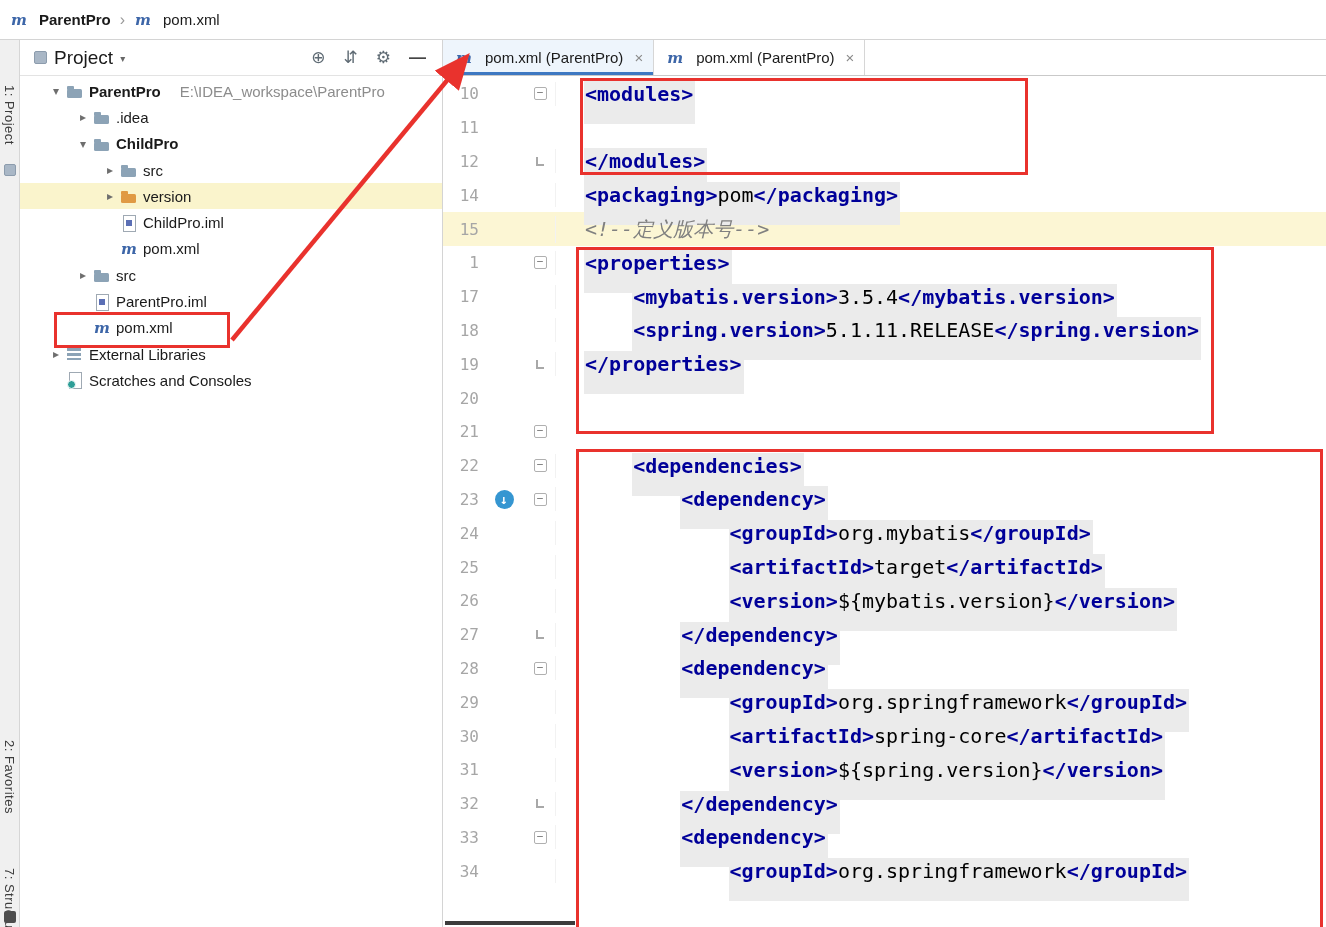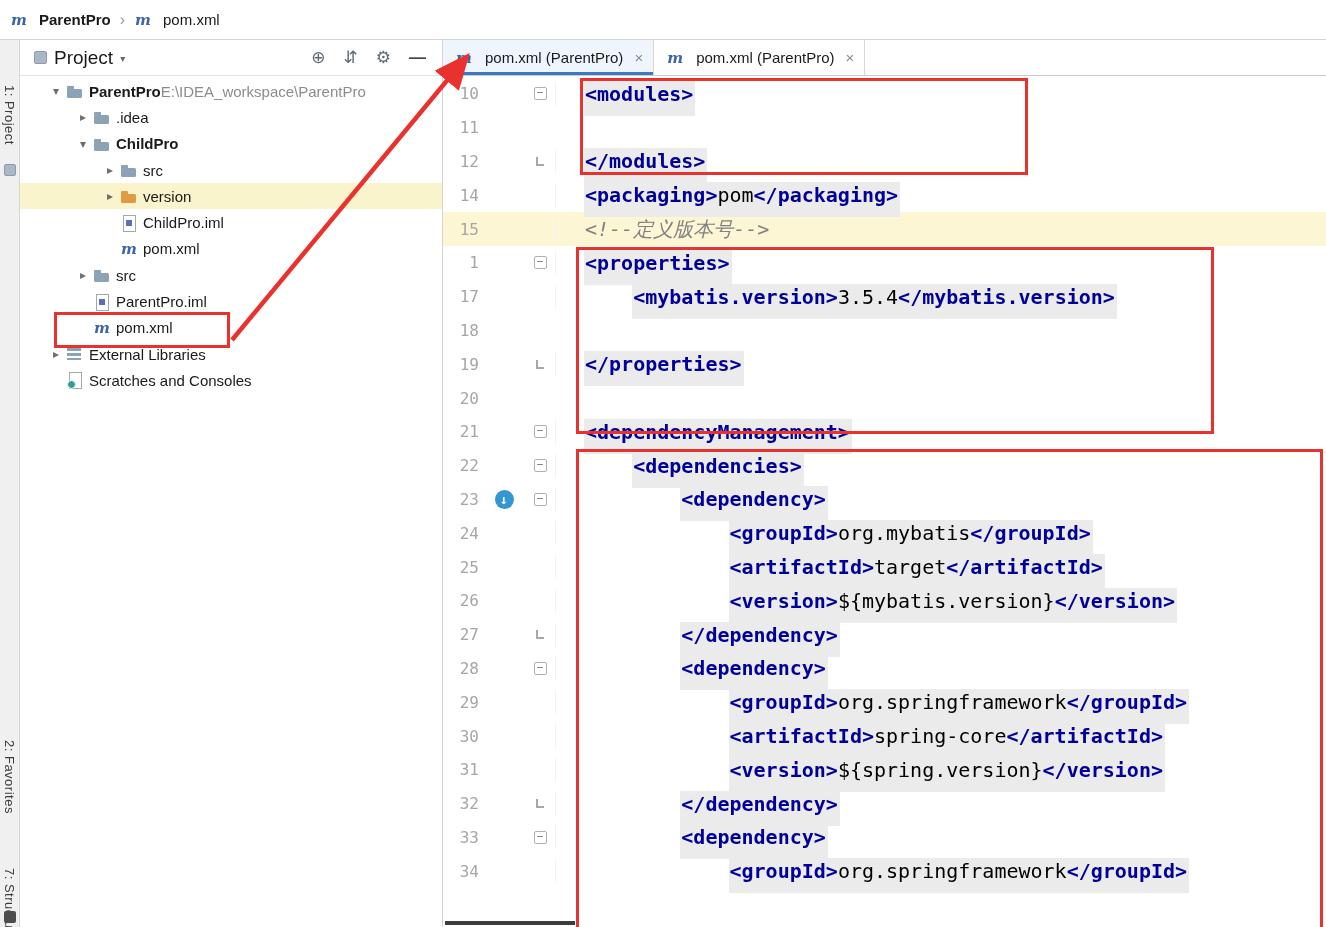--- a/index.html
+++ b/index.html
@@ -32,21 +32,21 @@
   .dd-arrow { font-size:10px; color:#666; margin-top:2px; }
   .header-actions { margin-left:auto; display:flex; align-items:center; gap:18px; padding-right:8px; }
   .hicon { font-size:17px; color:#5f6b74; line-height:1; }
   .hicon.minim { font-weight:bold; color:#444; }
 
   #tree { padding-top:2px; }
   .tree-row { height:26.3px; display:flex; align-items:center; font-size:15px; color:#1a1a1a; white-space:nowrap; }
   .tree-row.hl { background:var(--tree-highlight); }
   .chev { width:20px; flex:none; color:#6e6e6e; font-size:12px; text-align:center; }
   .tlabel.b { font-weight:bold; }
-  .thint { color:#8c8c8c; margin-left:0; }
+  .thint { color:#8c8c8c; margin-left:19px; }
 
   .ticon { width:18px; height:16px; flex:none; margin-right:5px; position:relative; display:inline-flex;
     align-items:center; justify-content:center; }
   .ticon.maven { font-family:"DejaVu Serif", serif; font-style:italic; font-weight:bold; font-size:15px; color:#3D66A8; line-height:16px; }
   .ticon.folder::before { content:""; position:absolute; left:1px; top:6px; width:15px; height:9px; border-radius:1.5px; background:#8CA3B6; }
   .ticon.folder::after  { content:""; position:absolute; left:1px; top:3px; width:7px; height:4px; border-radius:1px; background:#8CA3B6; }
   .ticon.folder-excluded::before { content:""; position:absolute; left:1px; top:6px; width:15px; height:9px; border-radius:1.5px; background:#E09A44; }
   .ticon.folder-excluded::after  { content:""; position:absolute; left:1px; top:3px; width:7px; height:4px; border-radius:1px; background:#E09A44; }
   .ticon.iml::before, .ticon.scratches::before { content:""; position:absolute; left:3px; top:0; width:11px; height:15px; background:#fff; border:1px solid #9FA9B3; }
   .ticon.iml::after { content:""; position:absolute; left:6px; top:5px; width:6px; height:6px; background:#5B6FB5; }
@@ -67,21 +67,21 @@
   .cline.caret { background:var(--caret-line); }
   .ln { width:40px; flex:none; text-align:right; color:#A6A6A6; font-size:16px; padding-right:4px; }
   .gslot { width:42px; flex:none; display:flex; justify-content:center; }
   .gicon { width:19px; height:19px; border-radius:50%; background:#3596D1; color:#fff; font-size:13px; font-weight:bold;
     display:flex; align-items:center; justify-content:center; }
   .fslot { width:30px; flex:none; display:flex; justify-content:center; align-items:center; }
   .fold-open { width:13px; height:13px; border:1px solid #B0B0B0; border-radius:2px; background:#fff; color:#7c7c7c;
     font-size:11px; line-height:10px; text-align:center; }
   .fold-close { width:8px; height:9px; border-left:2px solid #A8A8A8; border-bottom:2px solid #A8A8A8; }
   .codecell { flex:1; padding-left:28px; font-size:20px; color:#000; border-left:1px solid #F2F2F2; }
-  .chunk { background:var(--chunk-bg); padding:1px 2px 10px 1px;margin-top:30px; }
+  .chunk { background:var(--chunk-bg); padding:1px 2px 18px 1px;margin-top:30px; }
   .caret .chunk { background:transparent; }
   .tok-tag { color:var(--tag); font-weight:bold; }
   .tok-text { color:#000; }
   .tok-comment { color:var(--comment); font-style:italic; }
 
   #hscroll { position:absolute; left:445px; top:921px; width:130px; height:4px; background:#3C3C3C; z-index:30; }
 
   
   .abox { position:absolute; border:3px solid var(--annotation); z-index:40; pointer-events:none; background:transparent; }
   #abox-modules { left:580px; top:78px;  width:448px; height:97px; }
@@ -205,24 +205,24 @@
 
   <div id="editor">
     <div id="code-lines">
         <div class="cline"><span class="ln">10</span><span class="gslot"></span><span class="fslot"><span class="fold-open">−</span></span><span class="codecell"><span class="chunk"><span class="tok-tag">&lt;modules&gt;</span></span></span></div>
         <div class="cline"><span class="ln">11</span><span class="gslot"></span><span class="fslot"></span></div>
         <div class="cline"><span class="ln">12</span><span class="gslot"></span><span class="fslot"><span class="fold-close"></span></span><span class="codecell"><span class="chunk"><span class="tok-tag">&lt;/modules&gt;</span></span></span></div>
         <div class="cline"><span class="ln">14</span><span class="gslot"></span><span class="fslot"></span><span class="codecell"><span class="chunk"><span class="tok-tag">&lt;packaging&gt;</span><span class="tok-text">pom</span><span class="tok-tag">&lt;/packaging&gt;</span></span></span></div>
         <div class="cline caret"><span class="ln">15</span><span class="gslot"></span><span class="fslot"></span><span class="codecell"><span class="chunk"><span class="tok-comment">&lt;!--定义版本号--&gt;</span></span></span></div>
         <div class="cline"><span class="ln">1</span><span class="gslot"></span><span class="fslot"><span class="fold-open">−</span></span><span class="codecell"><span class="chunk"><span class="tok-tag">&lt;properties&gt;</span></span></span></div>
         <div class="cline"><span class="ln">17</span><span class="gslot"></span><span class="fslot"></span><span class="codecell">    <span class="chunk"><span class="tok-tag">&lt;mybatis.version&gt;</span><span class="tok-text">3.5.4</span><span class="tok-tag">&lt;/mybatis.version&gt;</span></span></span></div>
-        <div class="cline"><span class="ln">18</span><span class="gslot"></span><span class="fslot"></span></div>
+        <div class="cline"><span class="ln">18</span><span class="gslot"></span><span class="fslot"></span><span class="codecell">    <span class="chunk"><span class="tok-tag">&lt;spring.version&gt;</span><span class="tok-text">5.1.11.RELEASE</span><span class="tok-tag">&lt;/spring.version&gt;</span></span></span></div>
         <div class="cline"><span class="ln">19</span><span class="gslot"></span><span class="fslot"><span class="fold-close"></span></span><span class="codecell"><span class="chunk"><span class="tok-tag">&lt;/properties&gt;</span></span></span></div>
         <div class="cline"><span class="ln">20</span><span class="gslot"></span><span class="fslot"></span><span class="codecell"></span></div>
-        <div class="cline"><span class="ln">21</span><span class="gslot"></span><span class="fslot"><span class="fold-open">−</span></span><span class="codecell"><span class="chunk"><span class="tok-tag">&lt;dependencyManagement&gt;</span></span></span></div>
+        <div class="cline"><span class="ln">21</span><span class="gslot"></span><span class="fslot"><span class="fold-open">−</span></span></div>
         <div class="cline"><span class="ln">22</span><span class="gslot"></span><span class="fslot"><span class="fold-open">−</span></span><span class="codecell">    <span class="chunk"><span class="tok-tag">&lt;dependencies&gt;</span></span></span></div>
         <div class="cline"><span class="ln">23</span><span class="gslot"><span class="gicon">↓</span></span><span class="fslot"><span class="fold-open">−</span></span><span class="codecell">        <span class="chunk"><span class="tok-tag">&lt;dependency&gt;</span></span></span></div>
         <div class="cline"><span class="ln">24</span><span class="gslot"></span><span class="fslot"></span><span class="codecell">            <span class="chunk"><span class="tok-tag">&lt;groupId&gt;</span><span class="tok-text">org.mybatis</span><span class="tok-tag">&lt;/groupId&gt;</span></span></span></div>
         <div class="cline"><span class="ln">25</span><span class="gslot"></span><span class="fslot"></span><span class="codecell">            <span class="chunk"><span class="tok-tag">&lt;artifactId&gt;</span><span class="tok-text">target</span><span class="tok-tag">&lt;/artifactId&gt;</span></span></span></div>
         <div class="cline"><span class="ln">26</span><span class="gslot"></span><span class="fslot"></span><span class="codecell">            <span class="chunk"><span class="tok-tag">&lt;version&gt;</span><span class="tok-text">${mybatis.version}</span><span class="tok-tag">&lt;/version&gt;</span></span></span></div>
         <div class="cline"><span class="ln">27</span><span class="gslot"></span><span class="fslot"><span class="fold-close"></span></span><span class="codecell">        <span class="chunk"><span class="tok-tag">&lt;/dependency&gt;</span></span></span></div>
         <div class="cline"><span class="ln">28</span><span class="gslot"></span><span class="fslot"><span class="fold-open">−</span></span><span class="codecell">        <span class="chunk"><span class="tok-tag">&lt;dependency&gt;</span></span></span></div>
         <div class="cline"><span class="ln">29</span><span class="gslot"></span><span class="fslot"></span><span class="codecell">            <span class="chunk"><span class="tok-tag">&lt;groupId&gt;</span><span class="tok-text">org.springframework</span><span class="tok-tag">&lt;/groupId&gt;</span></span></span></div>
         <div class="cline"><span class="ln">30</span><span class="gslot"></span><span class="fslot"></span><span class="codecell">            <span class="chunk"><span class="tok-tag">&lt;artifactId&gt;</span><span class="tok-text">spring-core</span><span class="tok-tag">&lt;/artifactId&gt;</span></span></span></div>
         <div class="cline"><span class="ln">31</span><span class="gslot"></span><span class="fslot"></span><span class="codecell">            <span class="chunk"><span class="tok-tag">&lt;version&gt;</span><span class="tok-text">${spring.version}</span><span class="tok-tag">&lt;/version&gt;</span></span></span></div>

